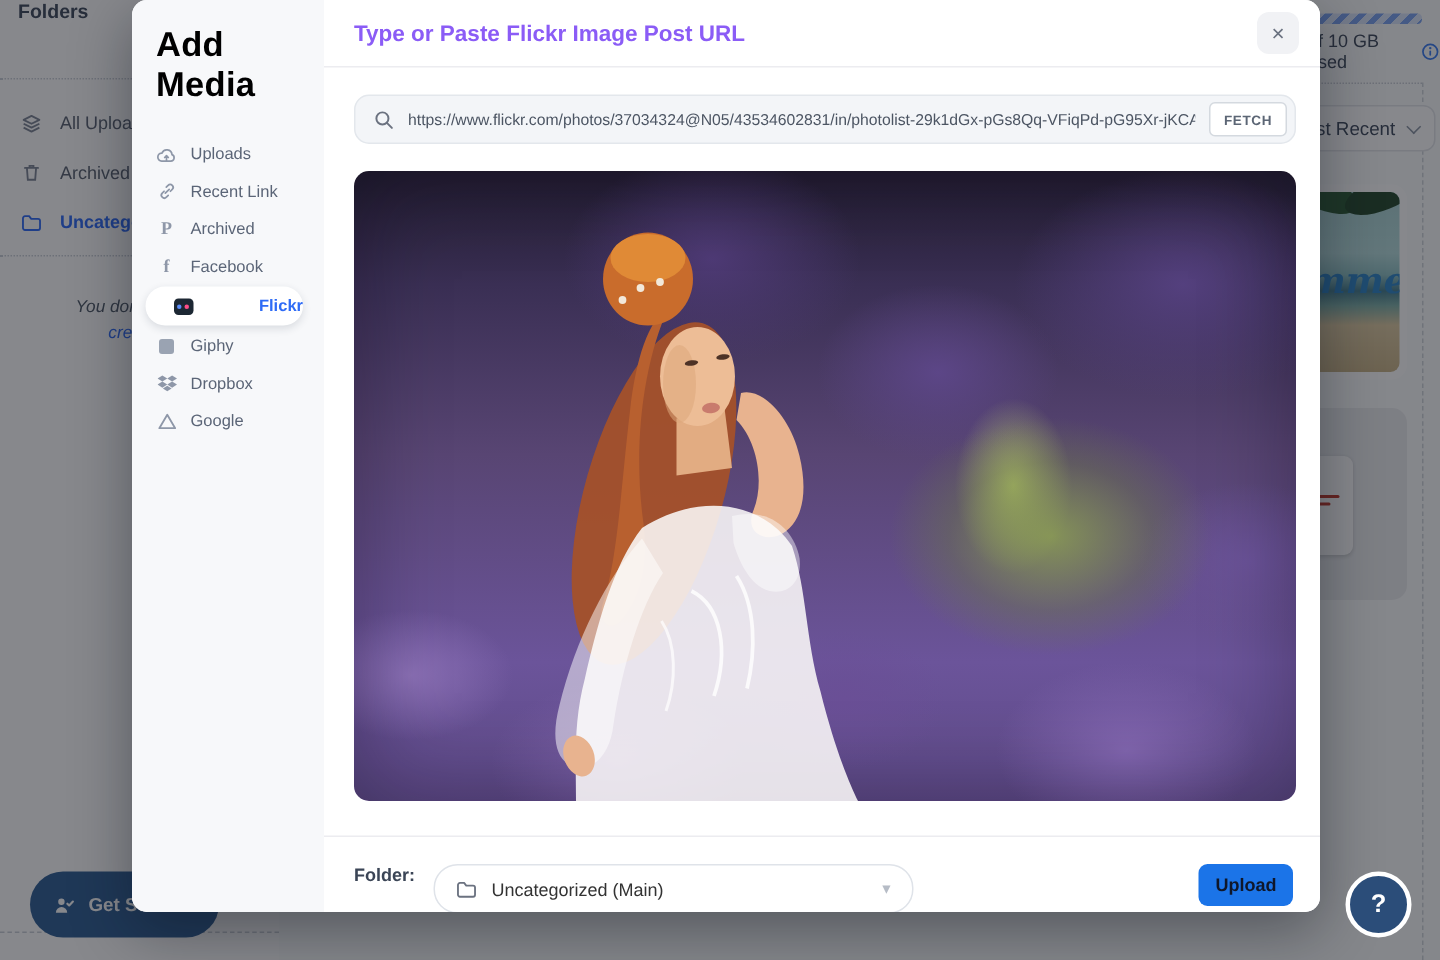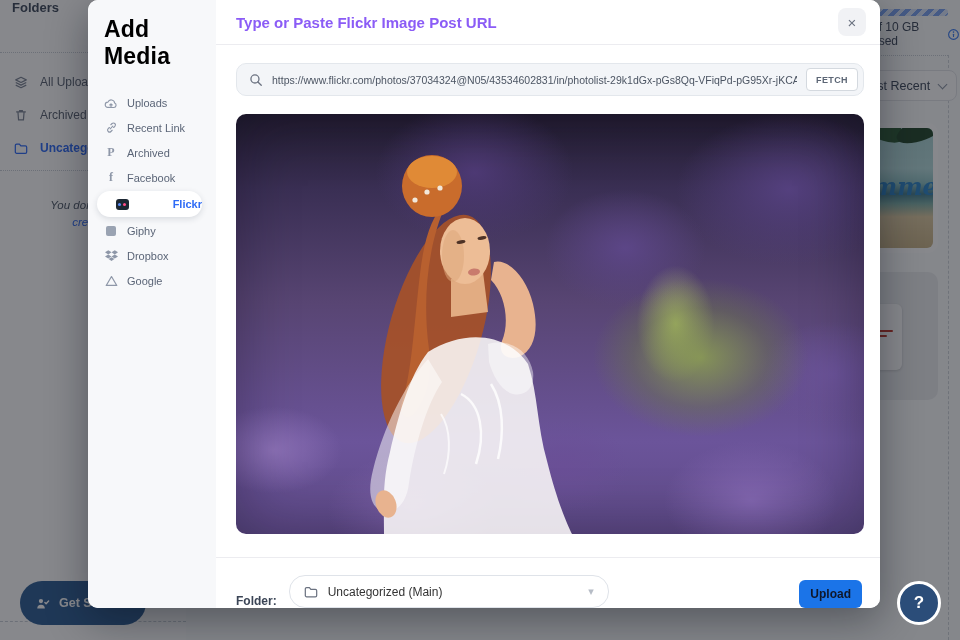--- a/index.html
+++ b/index.html
@@ -91,21 +91,21 @@
       radial-gradient(110px 75px at 52% 84%, #6a4f96 0%, transparent 62%),
       radial-gradient(140px 95px at 82% 92%, #8266b0 0%, transparent 62%),
       radial-gradient(120px 85px at 95% 62%, #6b5399 0%, transparent 62%),
       radial-gradient(130px 95px at 62% 32%, #5c4687 0%, transparent 62%),
       radial-gradient(170px 115px at 88% 18%, #54407e 0%, transparent 66%),
       radial-gradient(150px 105px at 38% 14%, #4e3a75 0%, transparent 66%),
       linear-gradient(180deg,#221c30 0%,#3a2f54 18%,#584573 45%,#6b549a 78%,#5e4a87 100%);
     box-shadow:inset 0 0 60px rgba(10,5,20,.35); }
   .photo svg { position:absolute; inset:0; }
 
-  .m-footer { height:51px; border-top:1px solid #ececf0; display:flex; align-items:flex-end; padding:4px 18px 0 20px; gap:12px; flex:none; }
+  .m-footer { height:51px; border-top:1px solid #ececf0; display:flex; align-items:flex-start; padding:18px 18px 0 20px; gap:12px; flex:none; }
   .folder-label { font-size:12px; font-weight:bold; color:#3b4556; }
   .folder-select { width:320px; height:33px; border:1px solid #dfe3e9; border-radius:16px; background:#fff; display:flex;
     align-items:center; gap:10px; padding:0 14px; font-size:12px; color:#333; cursor:pointer; }
   .caret { margin-left:auto; color:#b6bcc6; font-size:11px; }
   .upload-btn { margin-left:auto; height:28px; padding:0 11px; background:#1b74e8; color:#0f172a; border:none; border-radius:6px;
     font-size:12px; font-weight:bold; cursor:pointer; }
 </style>
 </head>
 <body>
 

